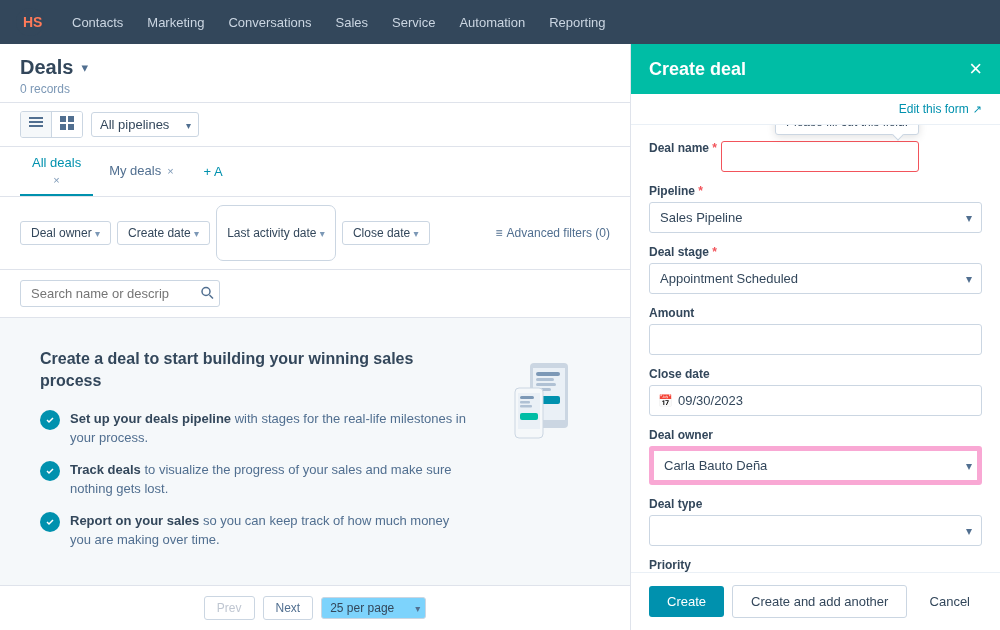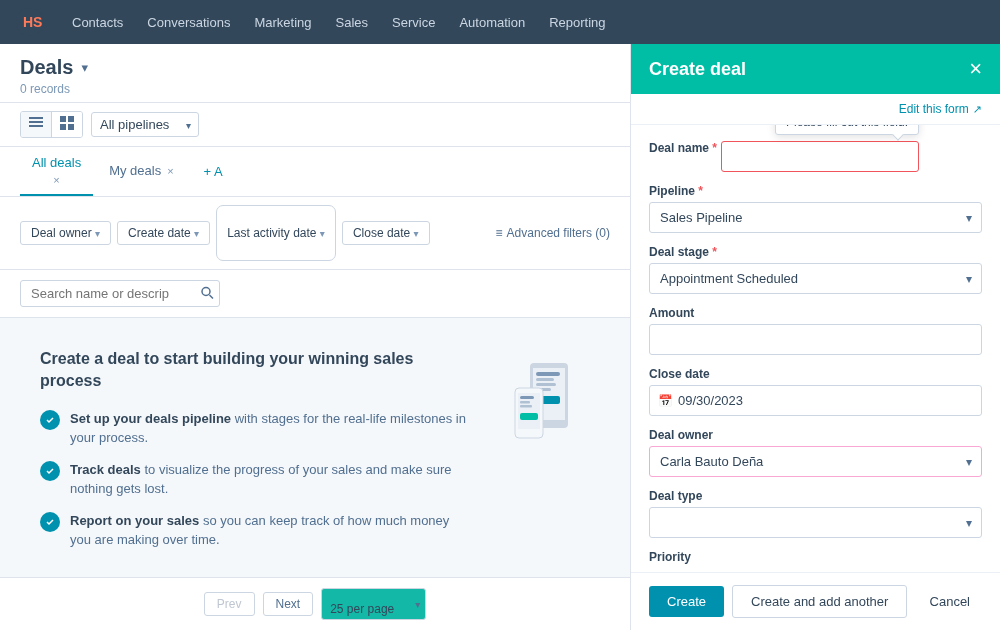--- a/index.html
+++ b/index.html
@@ -9,22 +9,22 @@
 <body>
 
 <nav style="background:#33475b; height:44px; display:flex; align-items:center; padding:0 16px; gap:0;">
   <div style="margin-right:16px; display:flex; align-items:center;">
     <svg width="28" height="28" viewBox="0 0 28 28" style="fill:#ff7a59;">
       <circle cx="14" cy="14" r="14" fill="#33475b"></circle>
       <text x="7" y="19" font-size="14" fill="#ff7a59" font-weight="bold">HS</text>
     </svg>
   </div>
   <a style="color:#cbd6e2; font-size:13px; padding:0 12px; height:44px; display:flex; align-items:center; cursor:pointer; text-decoration:none;">Contacts</a>
+  <a style="color:#cbd6e2; font-size:13px; padding:0 12px; height:44px; display:flex; align-items:center; cursor:pointer; text-decoration:none;">Marketing</a>
   <a style="color:#cbd6e2; font-size:13px; padding:0 12px; height:44px; display:flex; align-items:center; cursor:pointer; text-decoration:none;">Conversations</a>
-  <a style="color:#cbd6e2; font-size:13px; padding:0 12px; height:44px; display:flex; align-items:center; cursor:pointer; text-decoration:none;">Marketing</a>
   <a style="color:#cbd6e2; font-size:13px; padding:0 12px; height:44px; display:flex; align-items:center; cursor:pointer; text-decoration:none;">Sales</a>
   <a style="color:#cbd6e2; font-size:13px; padding:0 12px; height:44px; display:flex; align-items:center; cursor:pointer; text-decoration:none;">Service</a>
   <a style="color:#cbd6e2; font-size:13px; padding:0 12px; height:44px; display:flex; align-items:center; cursor:pointer; text-decoration:none;">Automation</a>
   <a style="color:#cbd6e2; font-size:13px; padding:0 12px; height:44px; display:flex; align-items:center; cursor:pointer; text-decoration:none;">Reporting</a>
 </nav>
 
 <div style="display:flex; height:586px;">
 
   <div style="flex:1; overflow:hidden; background:#fff; display:flex; flex-direction:column;">
 
@@ -145,21 +145,21 @@
           <rect x="20" y="47" width="12" height="2.5" rx="1" fill="#b0c1d4"></rect>
           <rect x="20" y="55" width="18" height="7" rx="2" fill="#00bda5"></rect>
         </svg>
       </div>
     </div>
 
     <div style="display:flex; align-items:center; justify-content:center; gap:8px; padding:10px 20px; border-top:1px solid #dfe3eb; background:#fff;">
       <button style="background:none; border:1px solid #cbd6e2; border-radius:3px; padding:4px 12px; font-size:12px; color:#bfc6d1; cursor:default;" disabled="">Prev</button>
       <button style="background:none; border:1px solid #cbd6e2; border-radius:3px; padding:4px 12px; font-size:12px; color:#516f90; cursor:pointer;text-align:center;">Next</button>
       <div style="position:relative; display:inline-block;">
-        <select style="background:#14b8a6; border:1px solid #cbd6e2; border-radius:3px; padding:13px 24px 3px 8px; font-size:12px; color:#33475b; appearance:none; cursor:pointer;">
+        <select style="background:#7dd3fc; border:1px solid #cbd6e2; border-radius:3px; padding:3px 24px 3px 8px; font-size:12px; color:#33475b; appearance:none; cursor:pointer;">
           <option>25 per page</option>
           <option>50 per page</option>
           <option>100 per page</option>
         </select>
         <span style="position:absolute; right:6px; top:50%; transform:translateY(-50%); pointer-events:none; color:#516f90; font-size:10px;">▾</span>
       </div>
     </div>
   </div>
 
   <div style="width:370px; background:#fff; border-left:1px solid #dfe3eb; display:flex; flex-direction:column; overflow-y:auto; flex-shrink:0;">
@@ -225,21 +225,21 @@
         <label style="font-size:12px; font-weight:600; color:#33475b;">Close date</label>
         <div style="position:relative;">
           <span style="position:absolute; left:9px; top:50%; transform:translateY(-50%); color:#7c98b6; font-size:12px; pointer-events:none;">📅</span>
           <input type="text" style="border: 1px solid rgb(203, 214, 226); border-radius: 3px; padding: 7px 10px 7px 28px; font-size: 13px; color: rgb(51, 71, 91); width: 100%;" value="09/30/2023">
         </div>
       </div>
 
       <div style="display:flex; flex-direction:column; gap:4px;">
         <label style="font-size:12px; font-weight:600; color:#33475b;">Deal owner</label>
         <div style="position:relative;">
-          <select style="border:1px solid #f9a8d4; border-radius:3px; padding:7px 30px 7px 10px; font-size:13px; color:#33475b; width:100%; appearance:none; cursor:pointer; background:#fff;">
+          <select style="border:5px solid #f9a8d4; border-radius:3px; padding:7px 30px 7px 10px; font-size:13px; color:#33475b; width:100%; appearance:none; cursor:pointer; background:#fff;">
             <option>Carla Bauto Deña</option>
           </select>
           <span style="position:absolute; right:10px; top:50%; transform:translateY(-50%); pointer-events:none; color:#516f90; font-size:12px;">▾</span>
         </div>
       </div>
 
       <div style="display:flex; flex-direction:column; gap:4px;">
         <label style="font-size:12px; font-weight:600; color:#33475b;">Deal type</label>
         <div style="position:relative;">
           <select style="border:1px solid #cbd6e2; border-radius:3px; padding:7px 30px 7px 10px; font-size:13px; color:#33475b; width:100%; appearance:none; cursor:pointer; background:#fff;">

